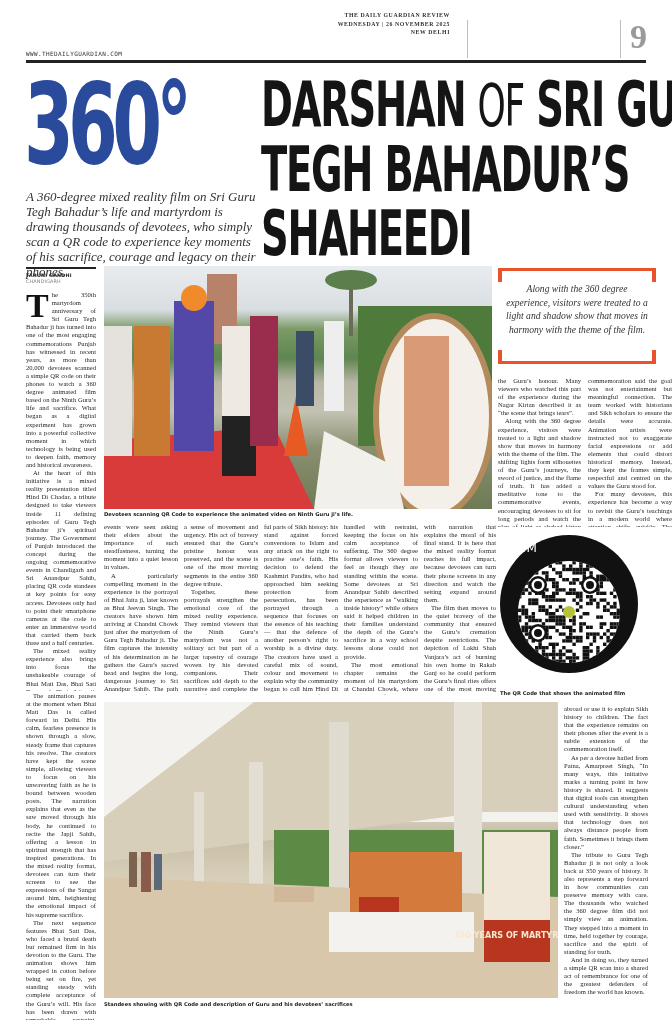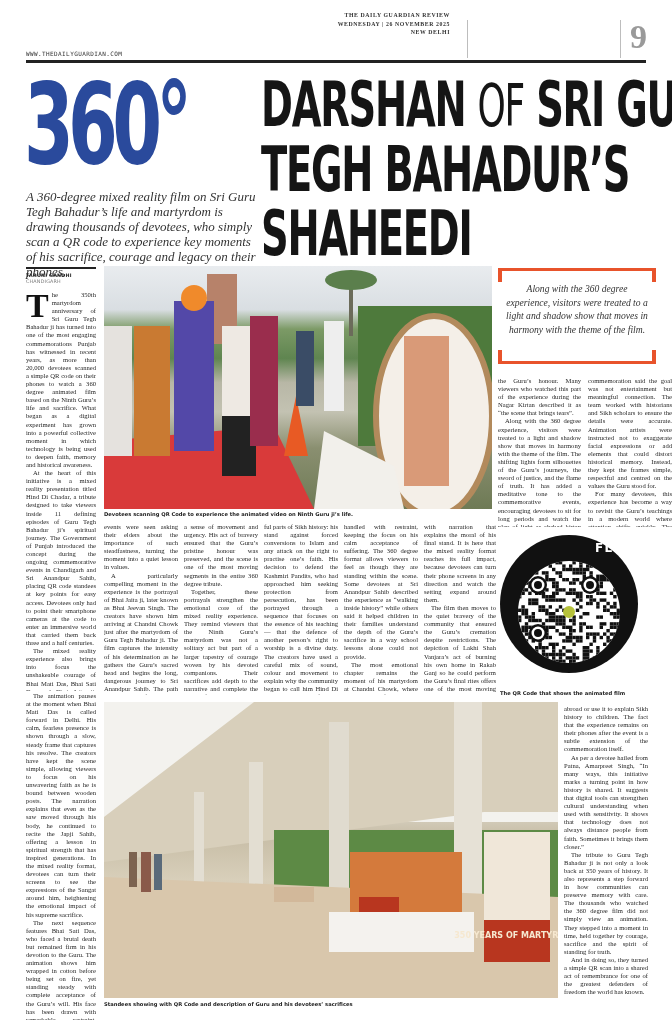--- a/index.html
+++ b/index.html
@@ -56,21 +56,21 @@
   
   .pullquote { position: absolute; left: 498px; top: 268px; width: 158px; height: 96px; }
   .pq-corner { position: absolute; width: 4px; height: 14px; background: #e8532b; }
   .pq-top { position: absolute; left: 0; top: 0; width: 158px; height: 3px; background: #e8532b; }
   .pq-bot { position: absolute; left: 0; bottom: 0; width: 158px; height: 3px; background: #e8532b; }
   .pq-text { position: absolute; left: 8px; top: 14px; width: 142px; text-align: center; font-family: "Liberation Serif", serif; font-style: italic; font-size: 9.6px; line-height: 13.5px; color: #333; }
 
   
   .qr-wrap { position: absolute; left: 500px; top: 527px; width: 140px; height: 160px; }
   .qr-disc { position: absolute; left: 0; top: 8px; width: 138px; height: 138px; border-radius: 50%; background: #111; }
-  .qr-label { position: absolute; left: 0; top: 14px; width: 138px; text-align: right; font-family: "DejaVu Sans", sans-serif; font-weight: bold; font-size: 12px; color: #fff; letter-spacing: 1.5px; }
+  .qr-label { position: absolute; left: 0; top: 14px; width: 138px; text-align: left; font-family: "DejaVu Sans", sans-serif; font-weight: normal; font-size: 12px; color: #fff; letter-spacing: 1.5px; }
   .qr-inner { position: absolute; left: 18px; top: 34px; width: 102px; height: 102px; border-radius: 50%; background: #fff; overflow: hidden; }
 </style>
 </head>
 <body>
 
 <header class="masthead">
   <div class="site-url">WWW.THEDAILYGUARDIAN.COM</div>
   <div class="paper-meta">
     <div>THE DAILY GUARDIAN REVIEW</div>
     <div>WEDNESDAY | 26 NOVEMBER 2025</div>

